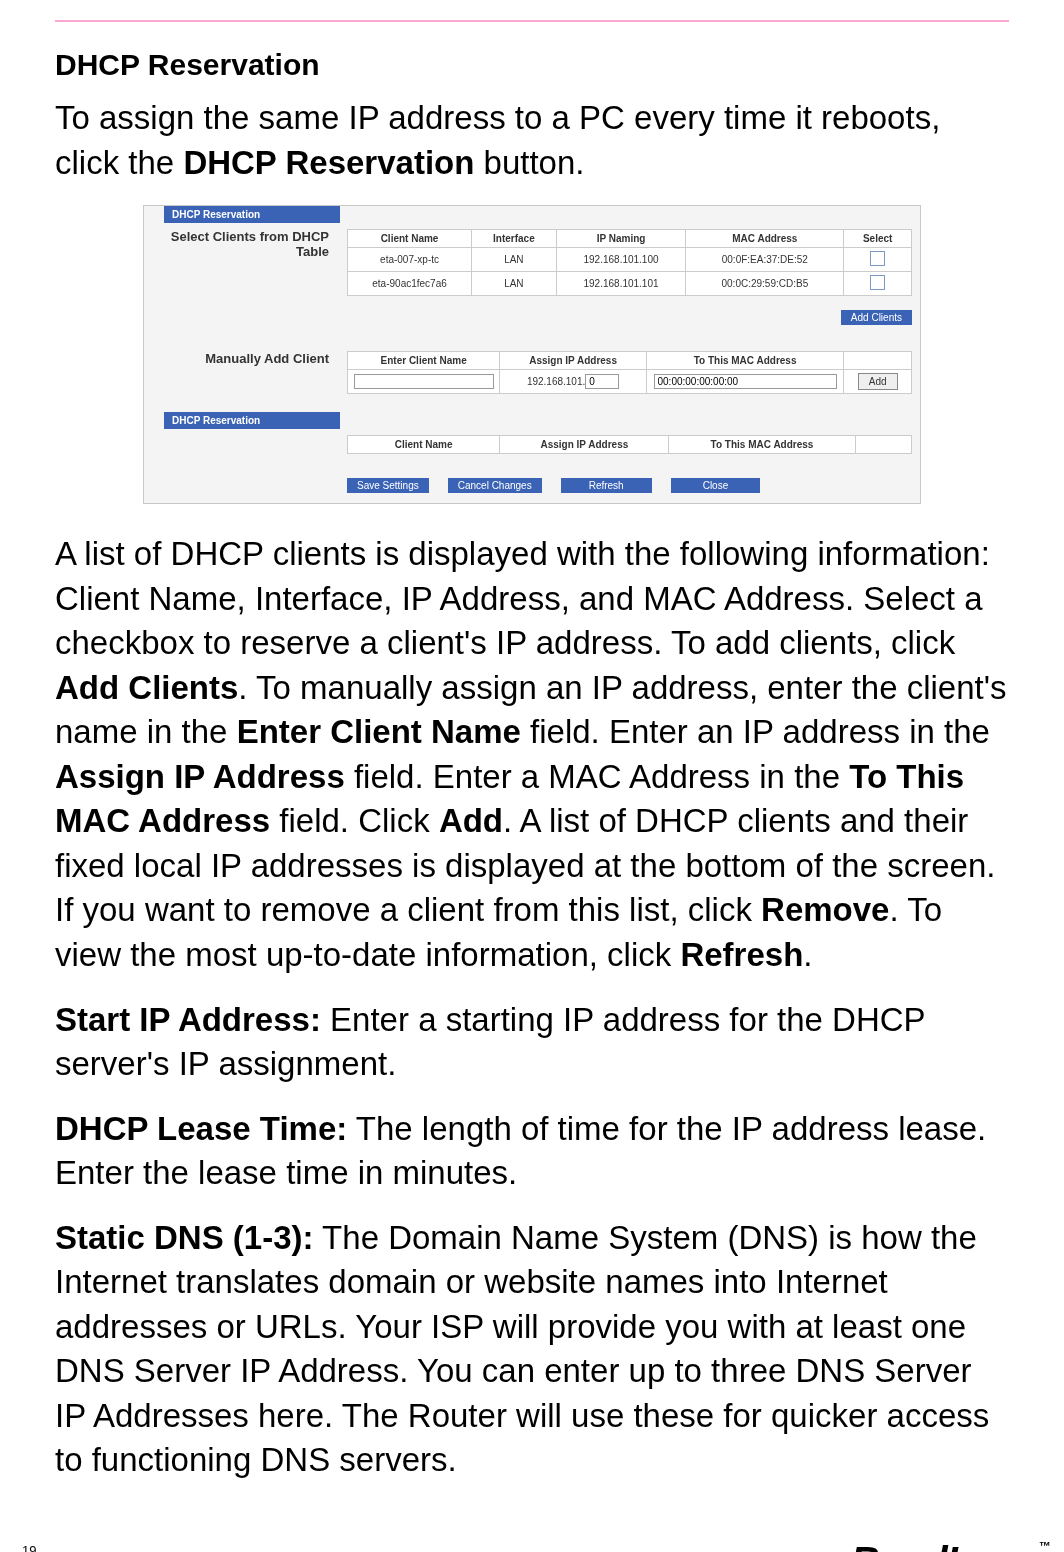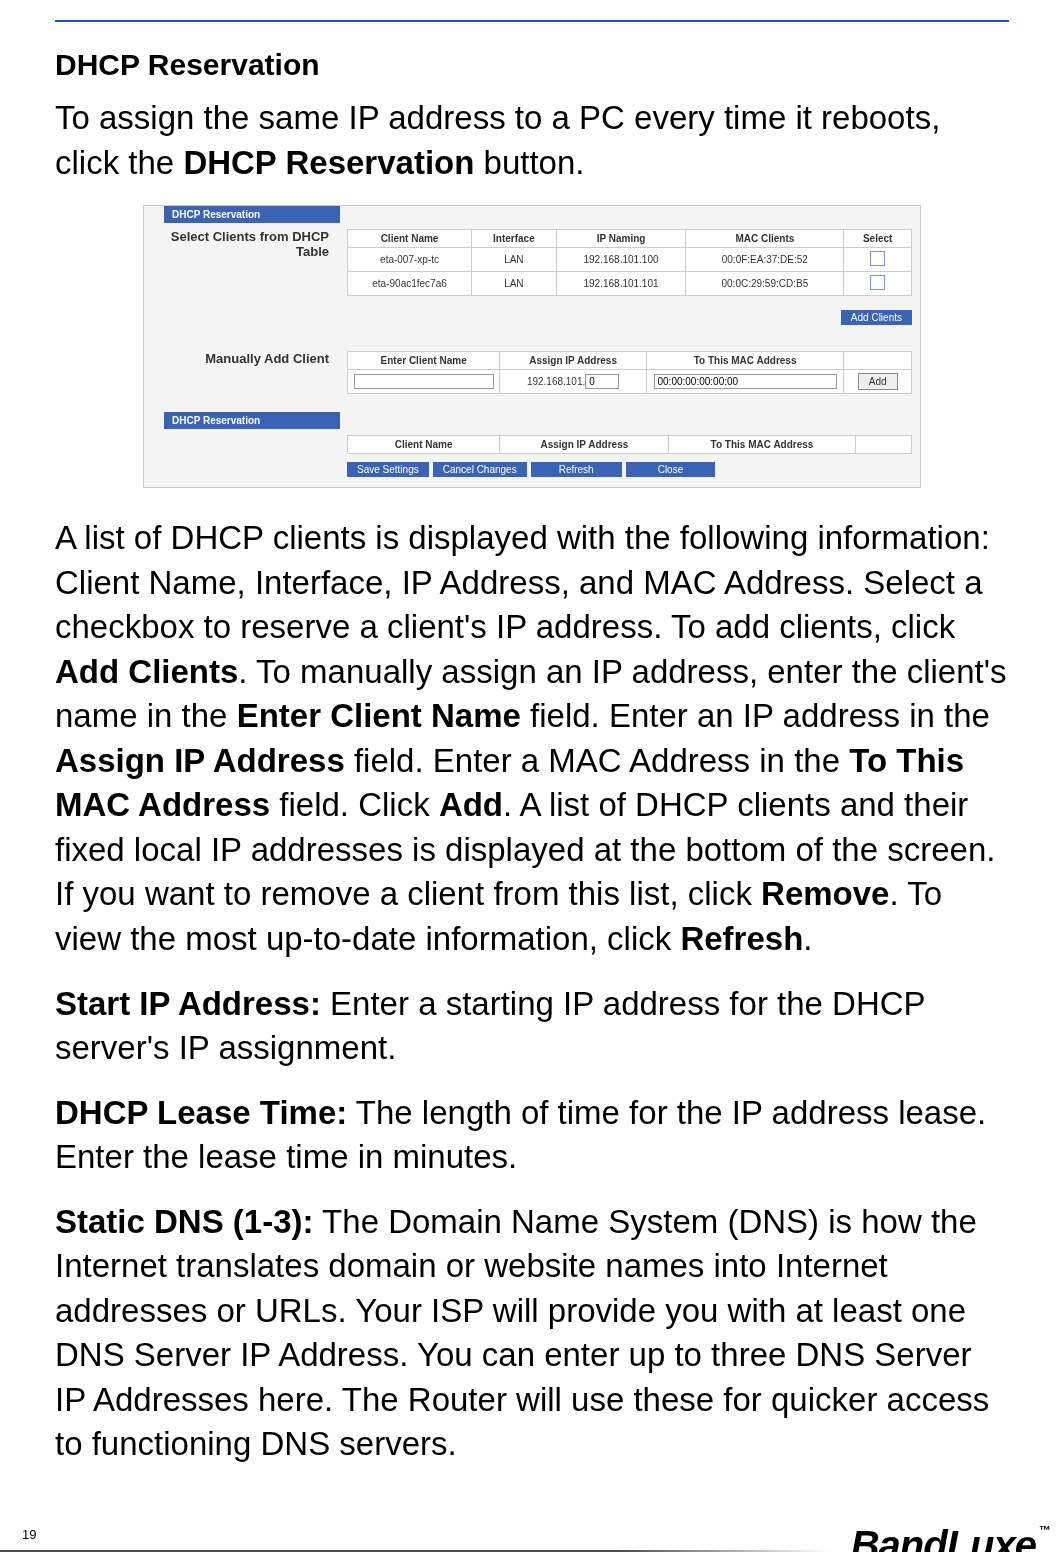--- a/index.html
+++ b/index.html
@@ -1,33 +1,33 @@
 <!DOCTYPE html>
 <html><head>
 <meta charset="utf-8">
 <style>
   html,body{margin:0;padding:0;background:#fff;}
   body{width:1064px;font-family:Arial,Helvetica,sans-serif;color:#000;}
-  .page{border-top:2px solid #1d4ed8;margin:20px 55px 60px 55px;}
+  .page{border-top:2px solid #f9a8d4;margin:20px 55px 60px 55px;}
   h2.heading{font-size:30px;font-weight:bold;margin:26px 0 14px 0;}
   p.doc-text{font-size:33px;line-height:1.35;margin:0 0 20px 0;}
   b{font-weight:bold;}
   
   .shot{margin:8px auto 28px auto;width:776px;border:1px solid #c8c8c8;background:#f4f4f4;font-size:11px;color:#333;}
   .blue-bar{background:#3a63b6;color:#fff;font-weight:bold;padding:3px 8px;font-size:10px;}
   .section{display:flex;}
   .sec-label{width:185px;text-align:right;padding:6px 10px 6px 0;font-weight:bold;color:#333;font-size:13px;}
   .sec-body{flex:1;padding:6px 8px 10px 8px;}
   .tbl{width:100%;border-collapse:collapse;table-layout:fixed;}
   .tbl th,.tbl td{border:1px solid #ccc;padding:3px 6px;font-size:10px;text-align:center;background:#fff;}
   .tbl th{font-weight:bold;}
   .chk{width:13px;height:13px;border:1px solid #7a9ac6;display:inline-block;background:#fff;}
   .btn{display:inline-block;background:#3a63b6;color:#fff;font-size:10px;padding:2px 10px;border:0;}
   .btn-outline{display:inline-block;border:1px solid #888;background:#efefef;font-size:10px;padding:2px 10px;}
-  .toolbar{display:flex;gap:4px;margin-top:8px;text-align:right;}
+  .toolbar{display:flex;gap:19px;margin-top:24px;text-align:right;}
   .toolbar .btn{flex:0 0 auto;}
   input.txt{font-size:10px;padding:1px 3px;border:1px solid #999;}
   
   .footer{position:relative;margin-top:40px;}
   .page-no{font-size:13px;margin-left:22px;margin-bottom:8px;}
   .bar{height:14px;background:linear-gradient(to right,#4a4a4a 0%,#4a4a4a 58%,#fff 78%);position:relative;text-decoration:underline;}
   .logo{position:absolute;right:14px;bottom:-4px;font-family:"Arial Black",Arial,sans-serif;font-weight:900;font-style:italic;font-size:40px;letter-spacing:-1px;}
   .logo .tm{font-size:12px;vertical-align:top;font-style:normal;margin-left:3px;}
 </style>
 </head>
@@ -51,21 +51,21 @@
               <col style="width:15%">
               <col style="width:23%">
               <col style="width:28%">
               <col style="width:12%">
             </colgroup>
           <tbody>
               <tr>
             <th>Client Name</th>
             <th>Interface</th>
             <th>IP Naming</th>
-            <th>MAC Clients</th>
+            <th>MAC Address</th>
             <th>Select</th>
           </tr>
           <tr>
             <td>eta-007-xp-tc</td>
             <td>LAN</td>
             <td>192.168.101.100</td>
             <td>00:0F:EA:37:DE:52</td>
             <td><span class="chk"></span></td>
           </tr>
           <tr>

